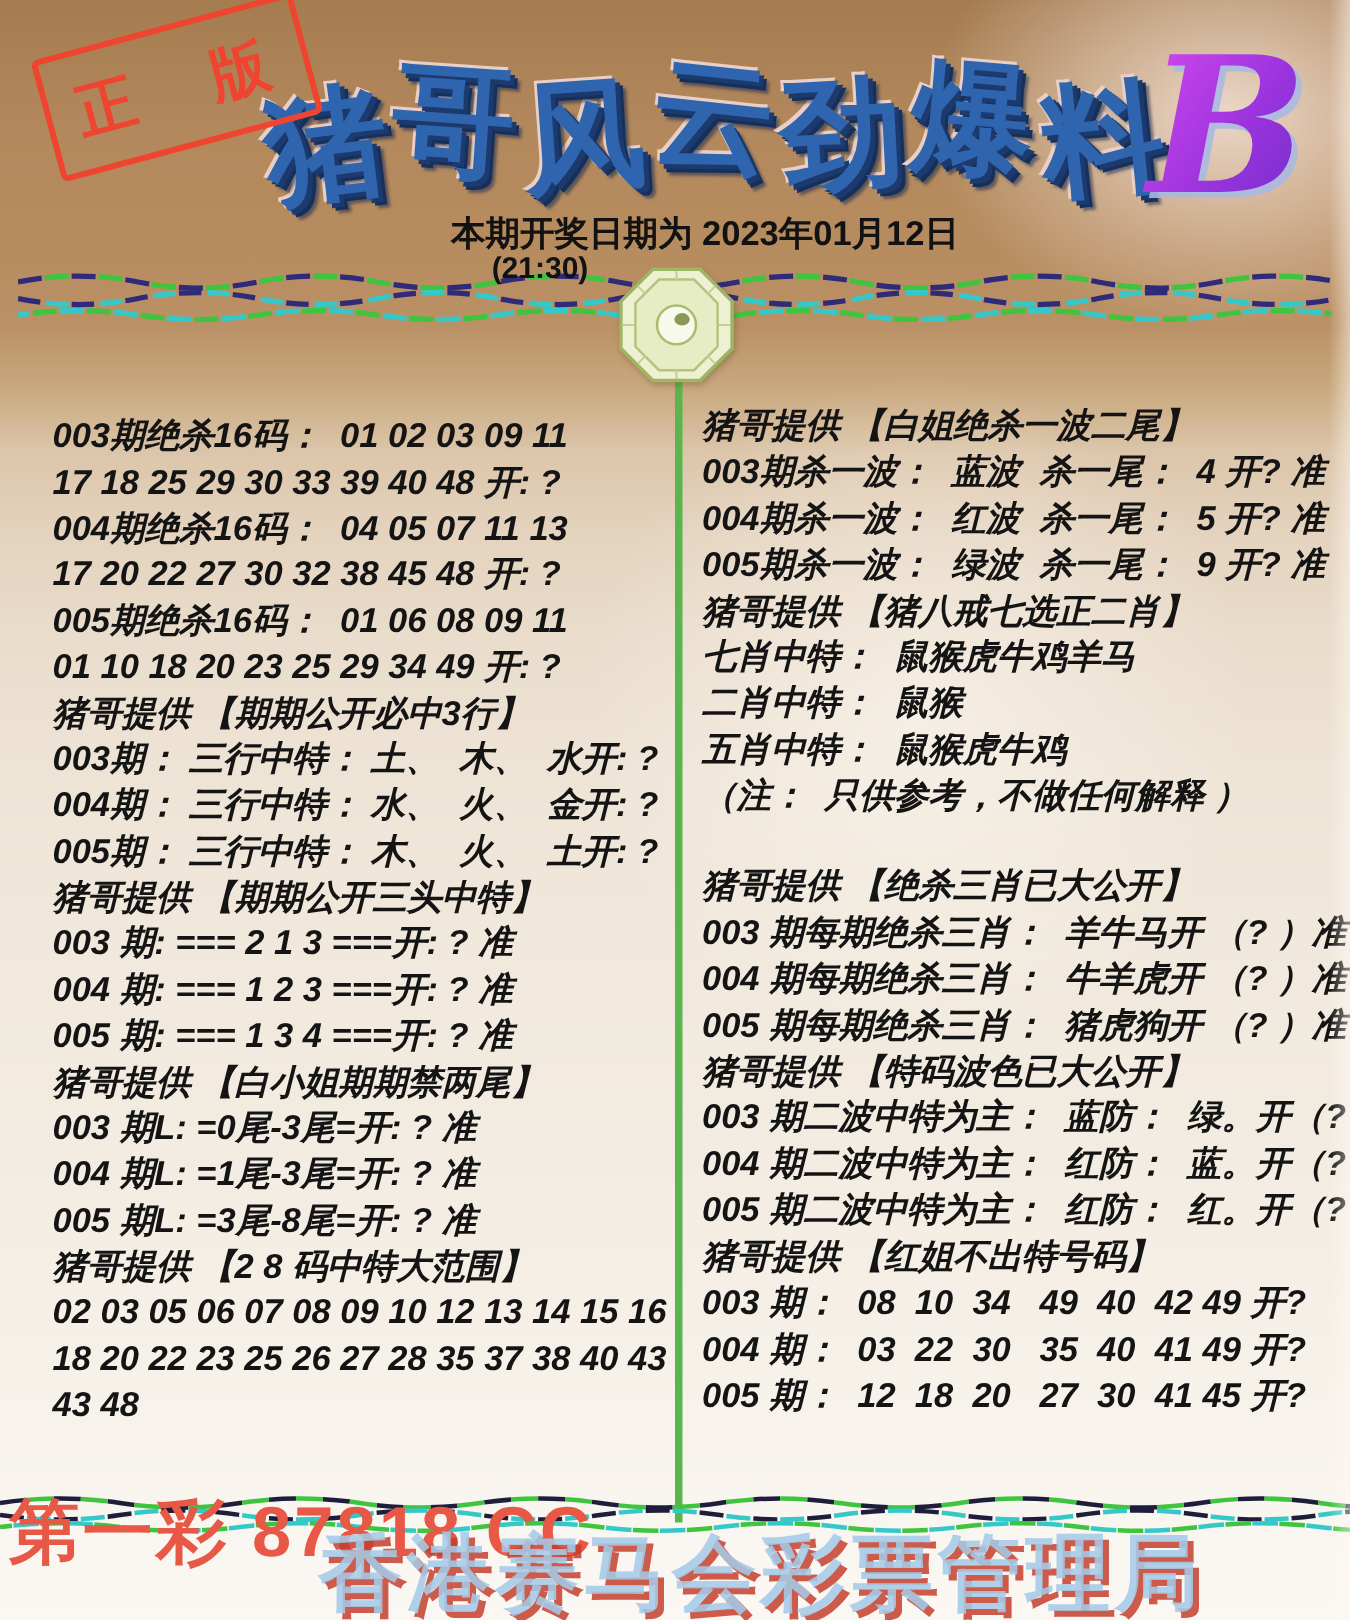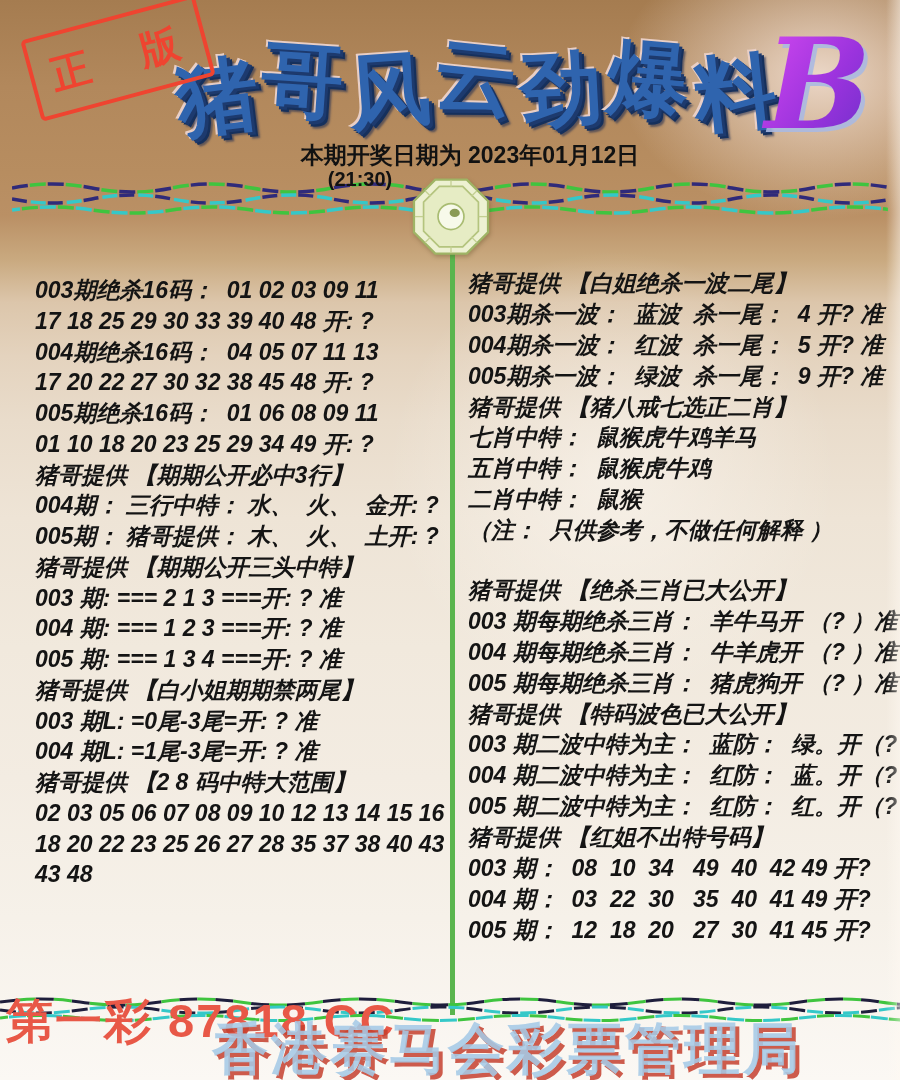--- a/index.html
+++ b/index.html
@@ -115,45 +115,47 @@
   </svg>
 
   <div class="col col-left">
       <div class="tl">003期绝杀16码：  01 02 03 09 11</div>
       <div class="tl">17 18 25 29 30 33 39 40 48 开: ?</div>
       <div class="tl">004期绝杀16码：  04 05 07 11 13</div>
       <div class="tl">17 20 22 27 30 32 38 45 48 开: ?</div>
       <div class="tl">005期绝杀16码：  01 06 08 09 11</div>
       <div class="tl">01 10 18 20 23 25 29 34 49 开: ?</div>
       <div class="tl">猪哥提供 【期期公开必中3行】</div>
+      <div class="tl">003期： 三行中特： 土、  木、  水开: ?</div>
       <div class="tl">004期： 三行中特： 水、  火、  金开: ?</div>
-      <div class="tl">005期： 猪哥提供： 木、  火、  土开: ?</div>
+      <div class="tl">005期： 三行中特： 木、  火、  土开: ?</div>
       <div class="tl">猪哥提供 【期期公开三头中特】</div>
       <div class="tl">003 期: === 2 1 3 ===开: ? 准</div>
       <div class="tl">004 期: === 1 2 3 ===开: ? 准</div>
       <div class="tl">005 期: === 1 3 4 ===开: ? 准</div>
       <div class="tl">猪哥提供 【白小姐期期禁两尾】</div>
       <div class="tl">003 期L: =0尾-3尾=开: ? 准</div>
       <div class="tl">004 期L: =1尾-3尾=开: ? 准</div>
+      <div class="tl">005 期L: =3尾-8尾=开: ? 准</div>
       <div class="tl">猪哥提供 【2 8 码中特大范围】</div>
       <div class="tl">02 03 05 06 07 08 09 10 12 13 14 15 16</div>
       <div class="tl">18 20 22 23 25 26 27 28 35 37 38 40 43</div>
       <div class="tl">43 48</div>
     </div>
 
   <div class="col col-right">
     <div>
         <div class="tl">猪哥提供 【白姐绝杀一波二尾】</div>
         <div class="tl">003期杀一波：  蓝波  杀一尾：  4 开? 准</div>
         <div class="tl">004期杀一波：  红波  杀一尾：  5 开? 准</div>
         <div class="tl">005期杀一波：  绿波  杀一尾：  9 开? 准</div>
         <div class="tl">猪哥提供 【猪八戒七选正二肖】</div>
         <div class="tl">七肖中特：  鼠猴虎牛鸡羊马</div>
+        <div class="tl">二肖中特：  鼠猴</div>
         <div class="tl">五肖中特：  鼠猴虎牛鸡</div>
-        <div class="tl">二肖中特：  鼠猴</div>
         <div class="tl">（注：  只供参考，不做任何解释 ）</div>
       </div>
     <div class="block-gap"></div>
     <div>
         <div class="tl">猪哥提供 【绝杀三肖已大公开】</div>
         <div class="tl">003 期每期绝杀三肖：  羊牛马开 （? ）准</div>
         <div class="tl">004 期每期绝杀三肖：  牛羊虎开 （? ）准</div>
         <div class="tl">005 期每期绝杀三肖：  猪虎狗开 （? ）准</div>
         <div class="tl">猪哥提供 【特码波色已大公开】</div>
         <div class="tl">003 期二波中特为主：  蓝防：  绿。开（? ）</div>

